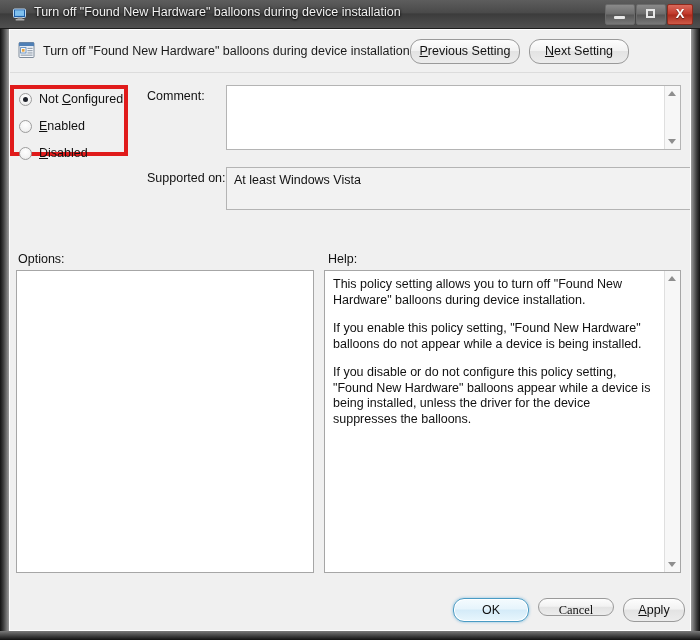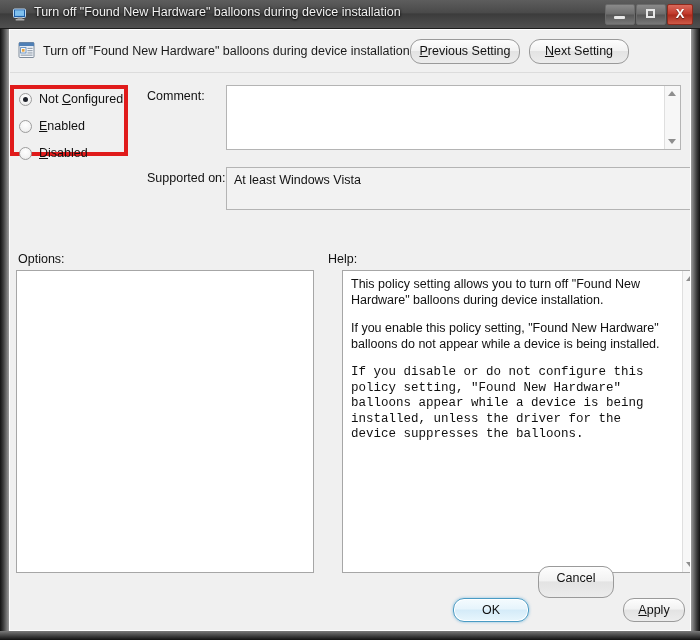--- a/index.html
+++ b/index.html
@@ -254,45 +254,45 @@
     border: 1px solid #a6a6a6;
     background: #ffffff;
     box-sizing: border-box;
     overflow: hidden;
   }
   #options-pane {
     left: 6px; top: 240px;
     width: 298px; height: 303px;
   }
   #help-pane {
-    left: 332px; top: 240px;
+    left: 314px; top: 240px;
     width: 357px; height: 303px;
   }
   #help-text {
     position: absolute;
     left: 8px; top: 6px;
     width: 322px;
     font-size: 12.5px;
     color: #111;
     line-height: 15.5px;
   }
   #help-text p {
     margin: 0 0 13px 0;
   }
-  #help-text p:last-child { margin-bottom: 0; font-family: Liberation Mono, monospace; }
+  #help-text p:last-child { margin-bottom: 0; }
 
   
   #btn-ok {
     left: 443px; top: 568px; width: 76px; height: 24px; line-height: 22px;
     border: 1px solid #4a9bc4;
     box-shadow: inset 0 0 0 1px #ffffff, 0 0 3px rgba(90,170,215,0.75);
     background: linear-gradient(to bottom, #f4fbfe 0%, #e6f4fc 46%, #d4ebf8 50%, #e8f6fd 100%);
   }
   #btn-cancel {
-    left: 528px; top: 536px; width: 76px; height: 32px; line-height: 22px;
+    left: 528px; top: 568px; width: 76px; height: 18px; line-height: 22px; font-family: Liberation Serif, serif;
   }
   #btn-apply {
     left: 613px; top: 568px; width: 62px; height: 24px; line-height: 22px;
   }
 
   
   #watermark {
     position: absolute;
     left: 0; top: 545px;
     width: 682px;

